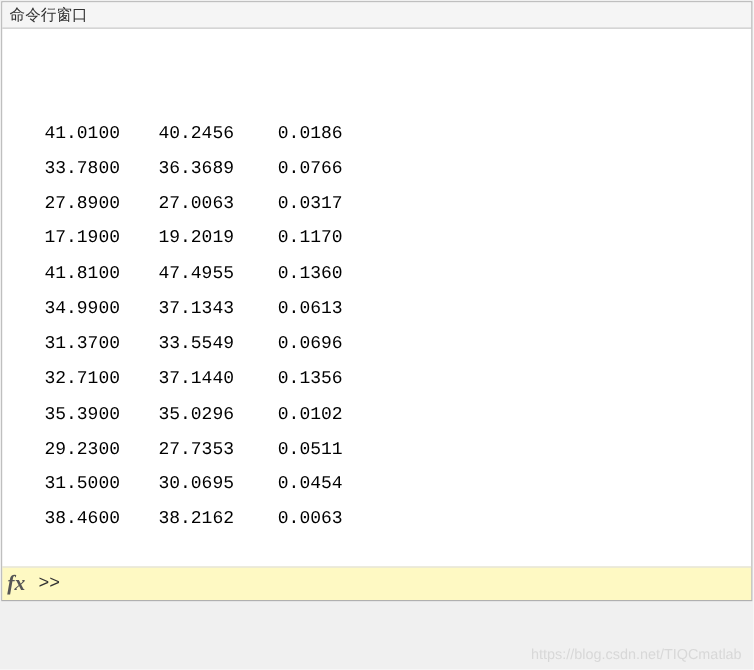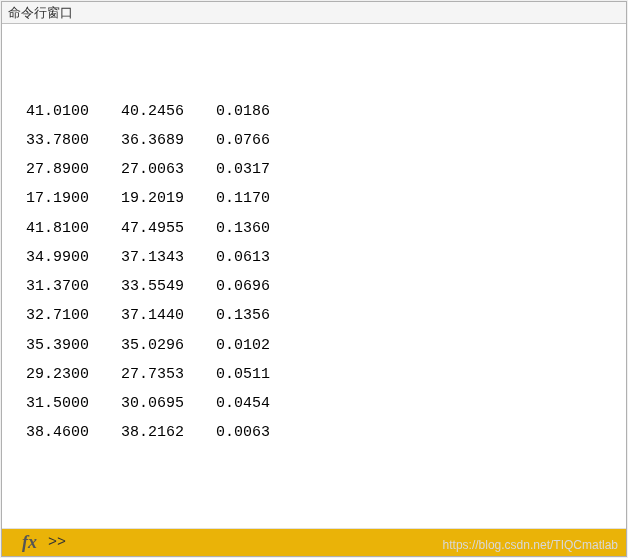--- a/index.html
+++ b/index.html
@@ -10,21 +10,21 @@
     body {
       width: 628px;
       height: 558px;
       font-family: "Microsoft YaHei", sans-serif;
       background: #f0f0f0;
       overflow: hidden;
       position: relative;
     }
     .window {
       width: 626px;
-      height: 556px;
+      height: 500px;
       margin: 1px;
       background: #fff;
       border: 1px solid #b0b0b0;
       display: flex;
       flex-direction: column;
     }
     .title-bar {
       background: #f5f5f5;
       border-bottom: 1px solid #c0c0c0;
       padding: 2px 6px;
@@ -46,30 +46,30 @@
     }
     .result-label {
       margin-bottom: 18px;
     }
     .row {
       display: block;
     }
     .cell {
       display: inline-block;
       width: 95px;
-      text-align: left;
+      text-align: center;
       padding-right: 10px;
     }
     .prompt-bar {
       display: flex;
       align-items: center;
       height: 28px;
       border-top: 1px solid #e0e0e0;
-      padding-left: 20px;
-      background: #eab308;
+      padding-left: 4px;
+      background: #fef9c3;
     }
     .fx-icon {
       font-family: "Times New Roman", serif;
       font-style: italic;
       font-weight: bold;
       font-size: 18px;
       color: #555;
       margin-right: 6px;
       width: 20px;
     }

